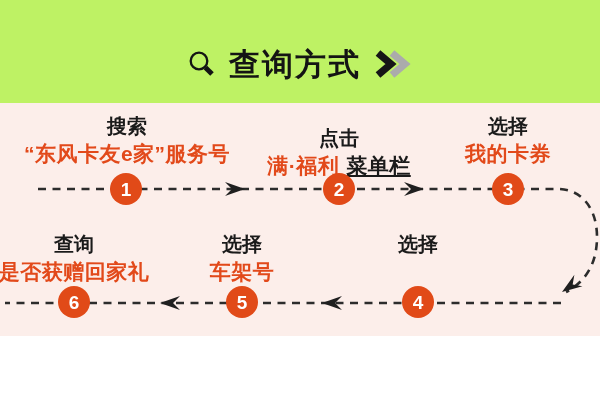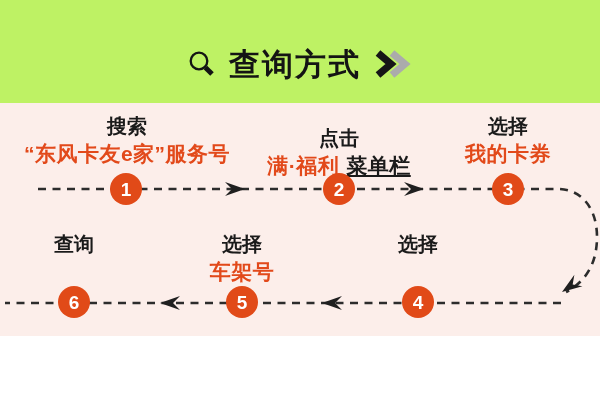--- a/index.html
+++ b/index.html
@@ -95,20 +95,21 @@
 
   <div class="step row2 s4">
     <div class="action">选择</div>
   </div>
   <div class="step row2 s5">
     <div class="action">选择</div>
     <div class="target"><span>车架号</span><span class="sfx"></span></div>
   </div>
   <div class="step row2 s6">
     <div class="action">查询</div>
+    <div class="target"><span>是否获赠回家礼</span><span class="sfx"></span></div>
   </div>
 
   <div class="num n1">1</div>
   <div class="num n2">2</div>
   <div class="num n3">3</div>
   <div class="num n4">4</div>
   <div class="num n5">5</div>
   <div class="num n6">6</div>
 
 </div>

